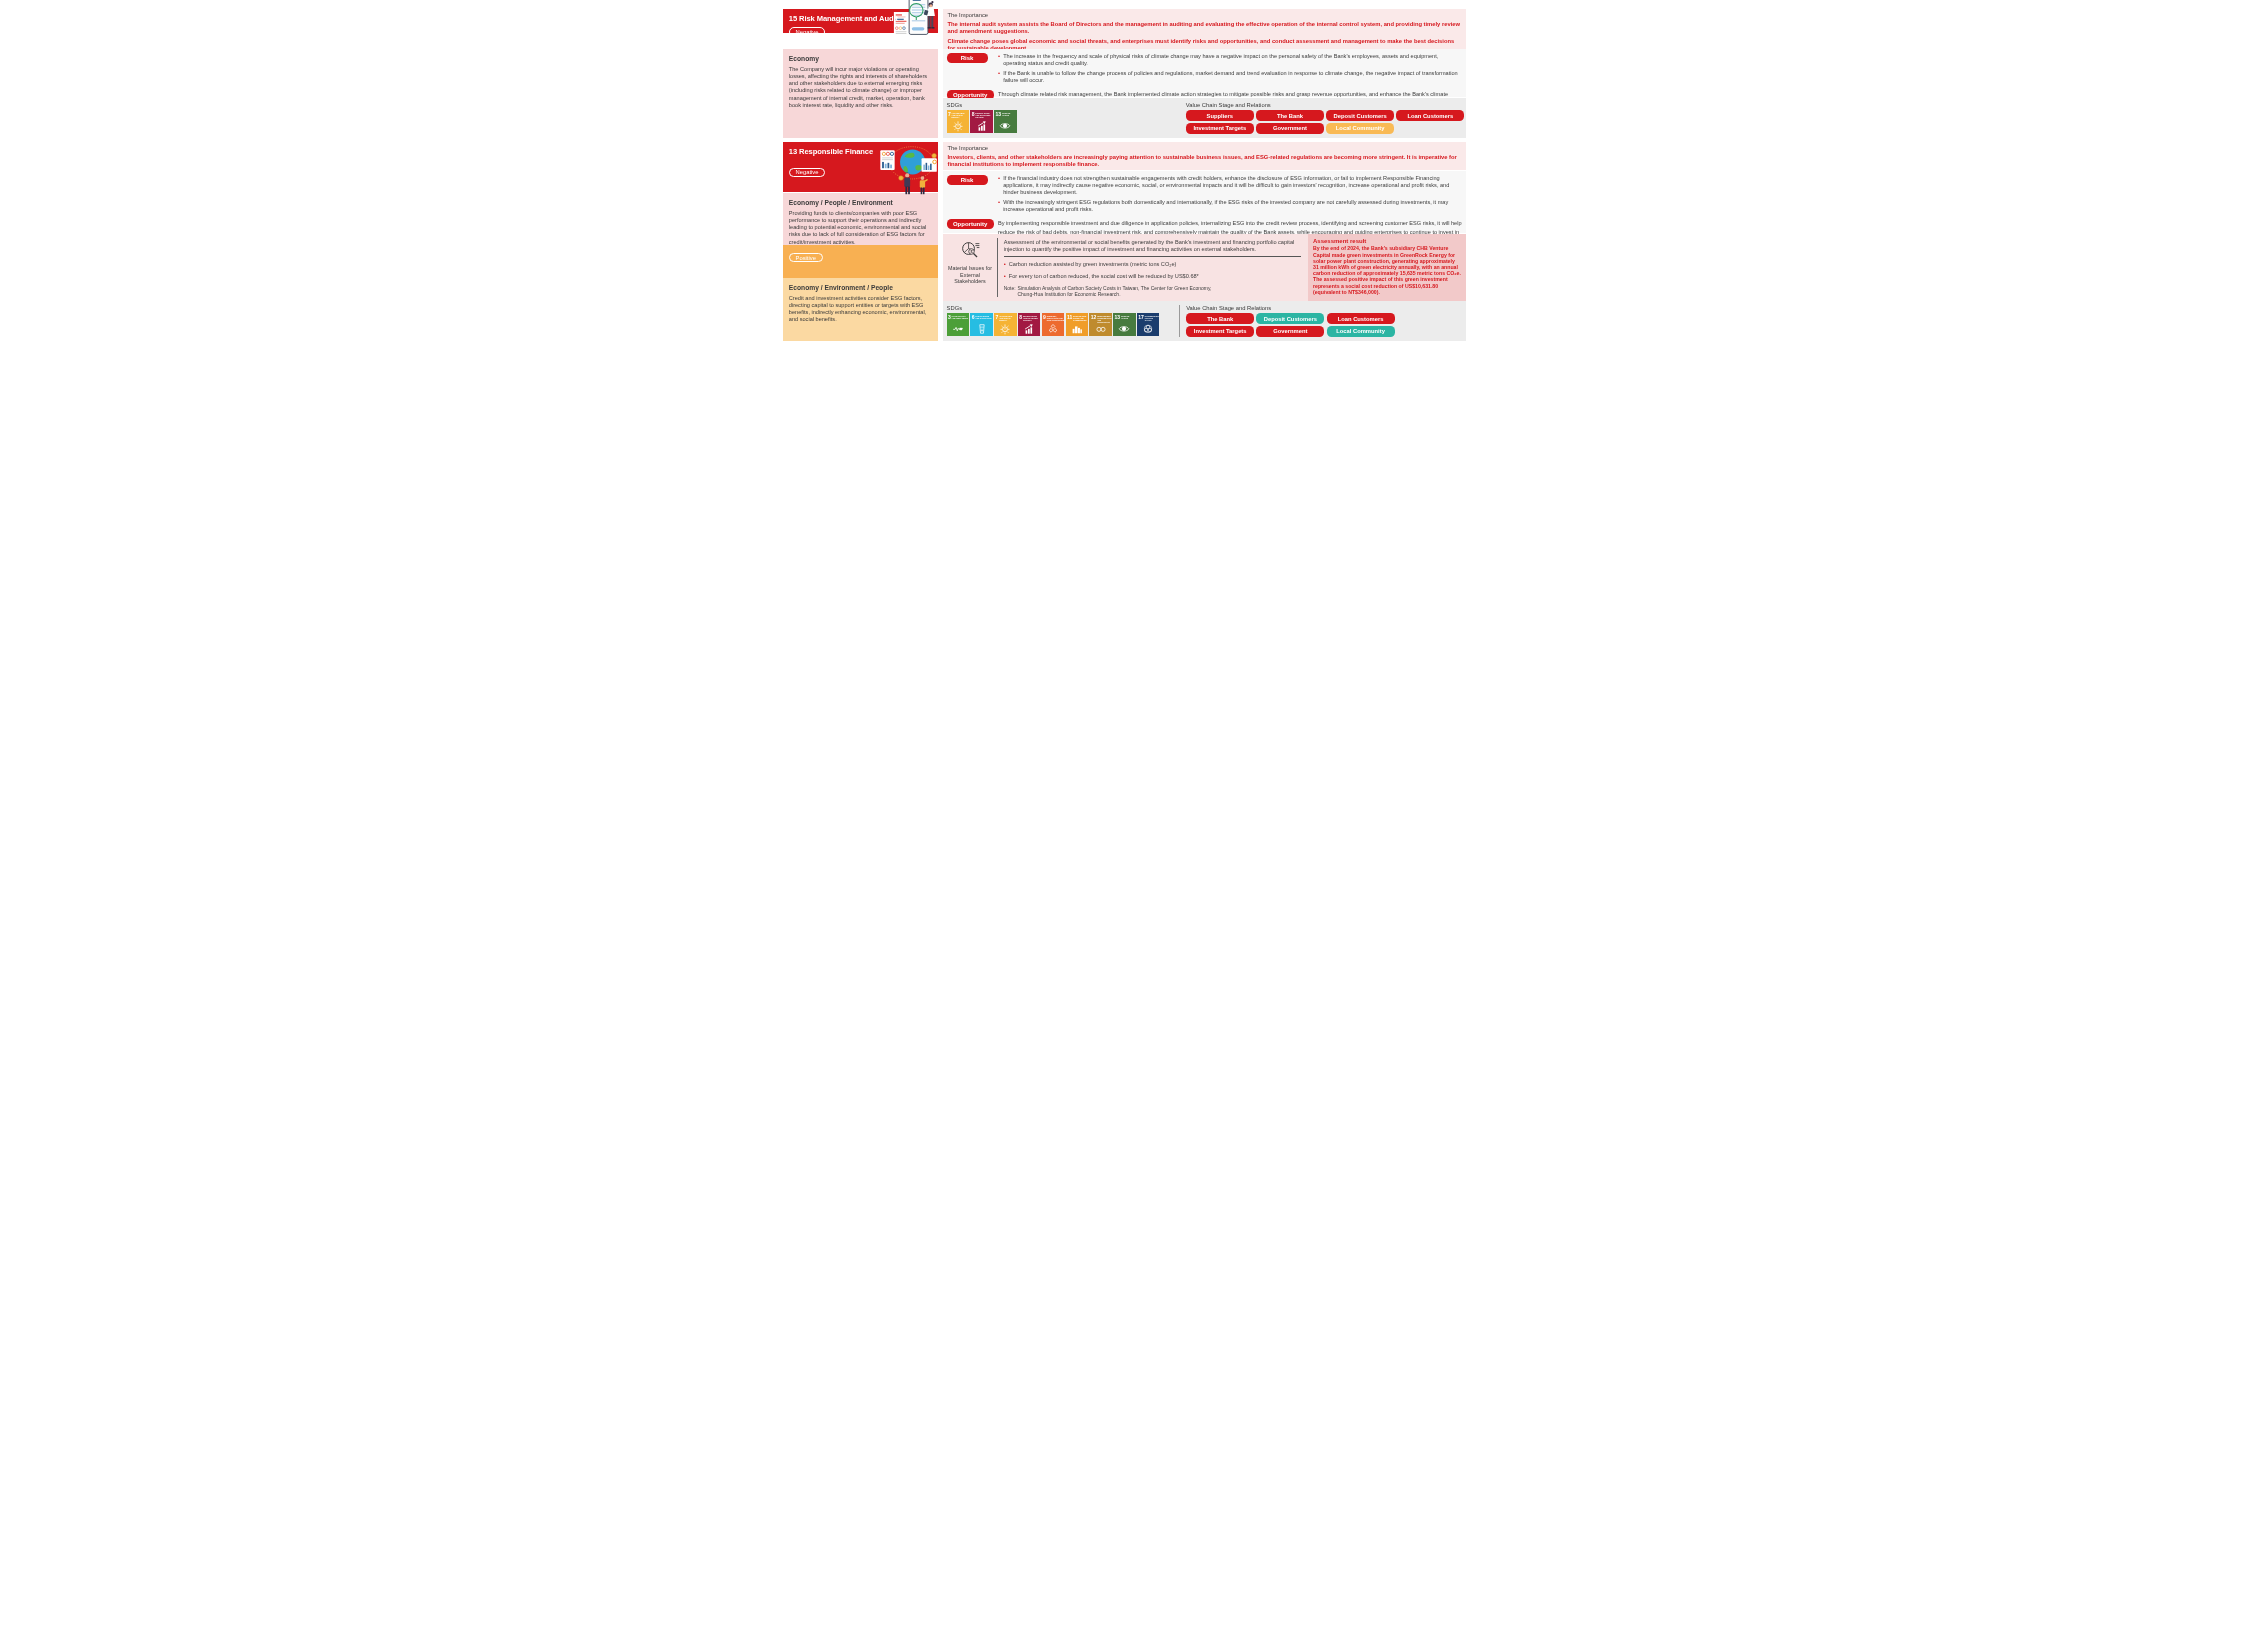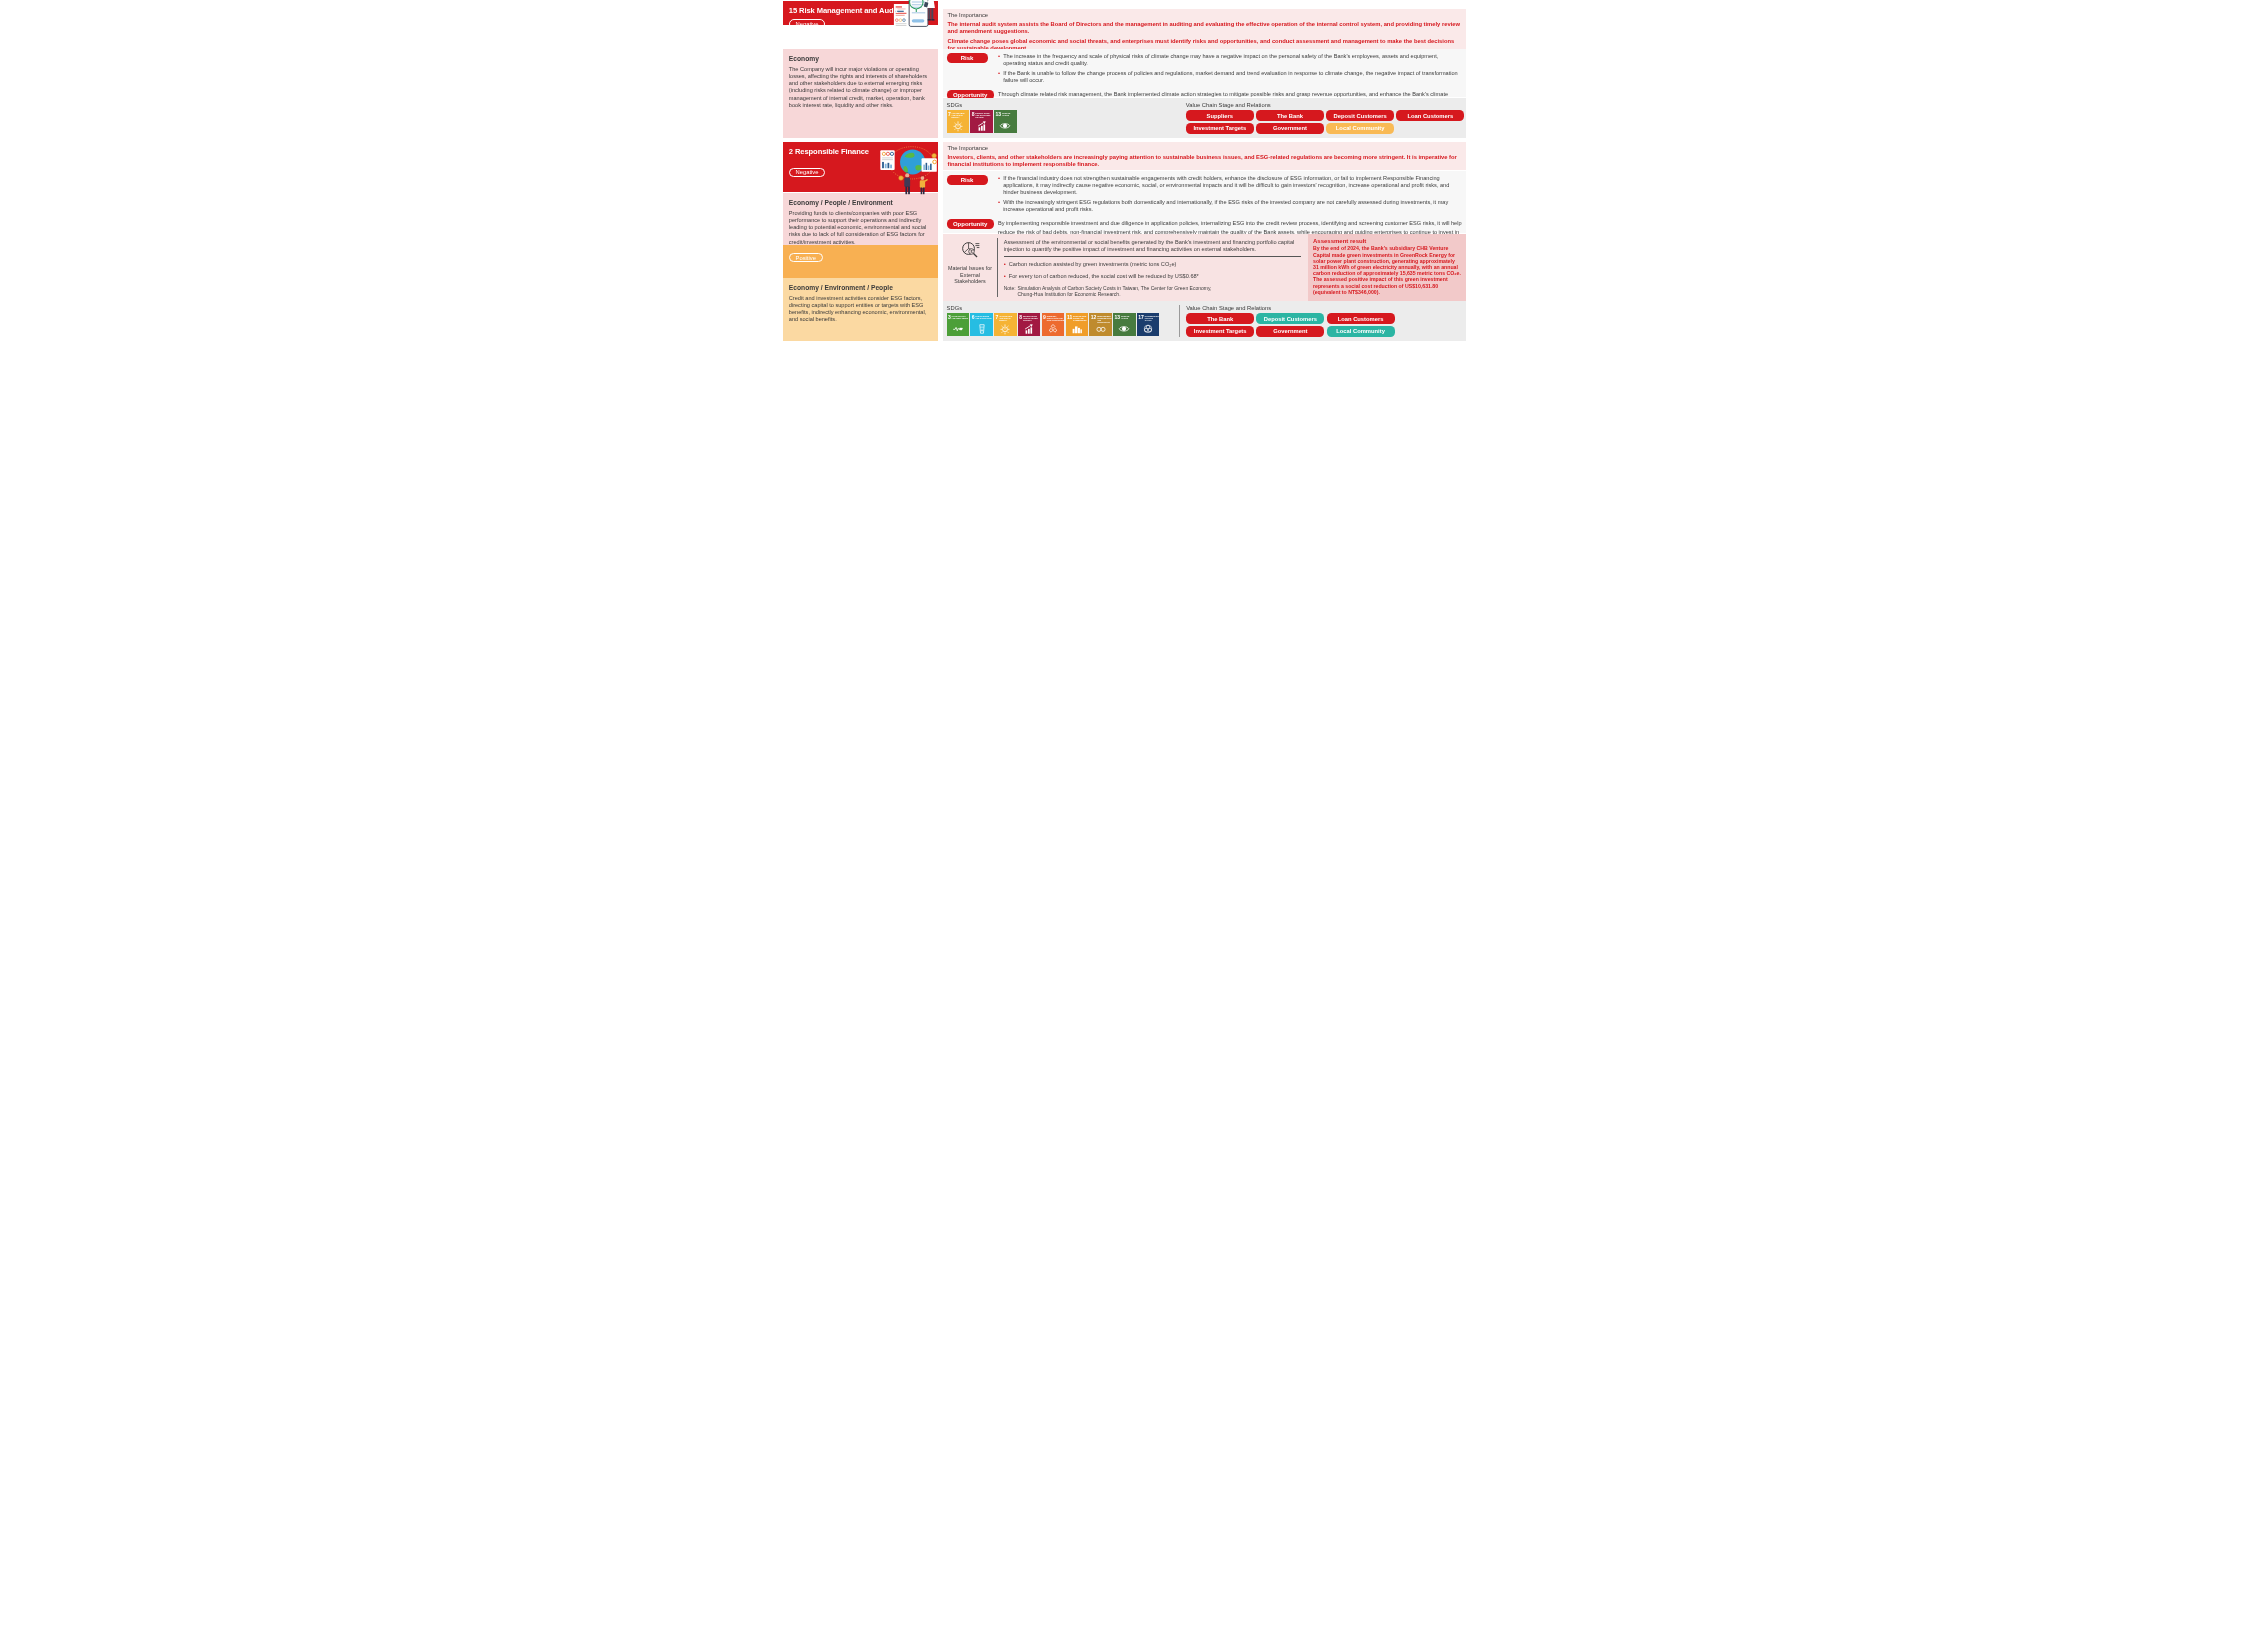--- a/index.html
+++ b/index.html
@@ -67,21 +67,21 @@
   .note-text{max-width:198px;}
   .assess{width:158px; flex:none; background:var(--pink-assess); padding:4px 5px;}
   .assess-title{color:var(--red); font-weight:bold; font-size:6px; margin-bottom:1.3px;}
   .assess-text{color:var(--red); font-weight:bold; font-size:5.2px; line-height:6.2px;}
 </style>
 </head>
 <body>
 
 <div class="page">
 
-  <div class="blk lhdr" style="left:4.5px;top:1px;width:155px;height:24px;">
+  <div class="blk lhdr" style="left:4.5px;top:9px;width:155px;height:24px;">
     <div class="t">15 Risk Management and Audit</div>
     <span class="badge mt8">Negative</span>
     <svg class="illus illus15" viewBox="0 0 96 100">
       <rect x="2" y="40" width="34" height="56" fill="#ffffff"></rect>
       <rect x="6" y="45" width="14" height="3" fill="#e8564f"></rect>
       <rect x="6" y="50" width="22" height="2" fill="#f2b3ad"></rect>
       <rect x="6" y="55" width="18" height="2.5" fill="#2a5d8f"></rect>
       <rect x="6" y="59.5" width="24" height="2.5" fill="#e8564f"></rect>
       <rect x="6" y="64" width="20" height="2.5" fill="#f0a8a0"></rect>
       <circle cx="8.5" cy="76" r="3" fill="none" stroke="#e8564f" stroke-width="1.4"></circle>
@@ -197,21 +197,21 @@
       </div>
       <div class="vcrow">
         <div class="vcbtn" style="background-color: rgb(214, 24, 30);">Investment Targets</div>
         <div class="vcbtn" style="background-color: rgb(214, 24, 30);">Government</div>
         <div class="vcbtn" style="background-color: rgb(249, 186, 85);">Local Community</div>
       </div>
     </div>
   </div>
 
   <div class="blk lhdr" style="left:4.5px;top:142px;width:155px;height:50px;">
-    <div class="t">2 Responsible Finance</div>
+    <div class="t">13 Responsible Finance</div>
     <span class="badge mt24">Negative</span>
     <svg class="illus illus16" viewBox="0 0 128 116">
       <ellipse cx="70" cy="42" rx="50" ry="36" fill="none" stroke="#f3b54a" stroke-width="1.5" stroke-dasharray="2 3"></ellipse>
       <circle cx="72" cy="40" r="28" fill="#2f9fd8"></circle>
       <path d="M54 28 q8 -10 20 -8 q6 8 -2 10 q-12 2 -18 -2 Z" fill="#57b947"></path>
       <path d="M80 48 q10 -4 14 4 q-4 10 -14 6 q-4 -6 0 -10 Z" fill="#57b947"></path>
       <path d="M58 50 q6 8 2 14 q-10 -2 -8 -12 q3 -4 6 -2 Z" fill="#57b947"></path>
       <circle cx="20" cy="30" r="5" fill="#f5b63f" stroke="#cf8f1f" stroke-width="1.2"></circle>
       <circle cx="120" cy="26" r="5" fill="#f5b63f" stroke="#cf8f1f" stroke-width="1.2"></circle>
       <circle cx="46" cy="76" r="5" fill="#f5b63f" stroke="#cf8f1f" stroke-width="1.2"></circle>

